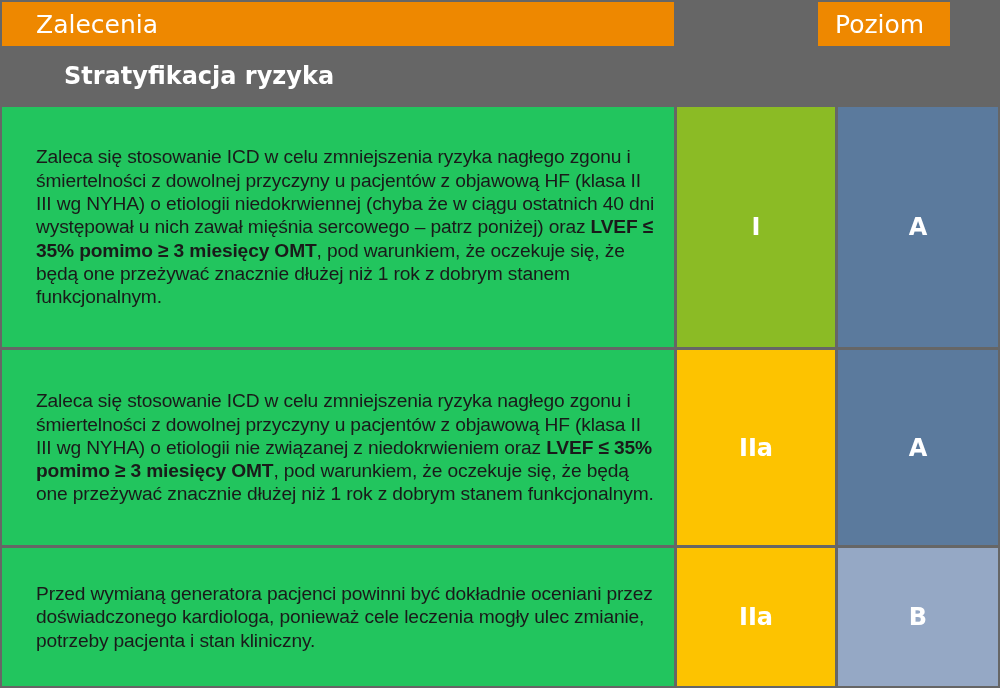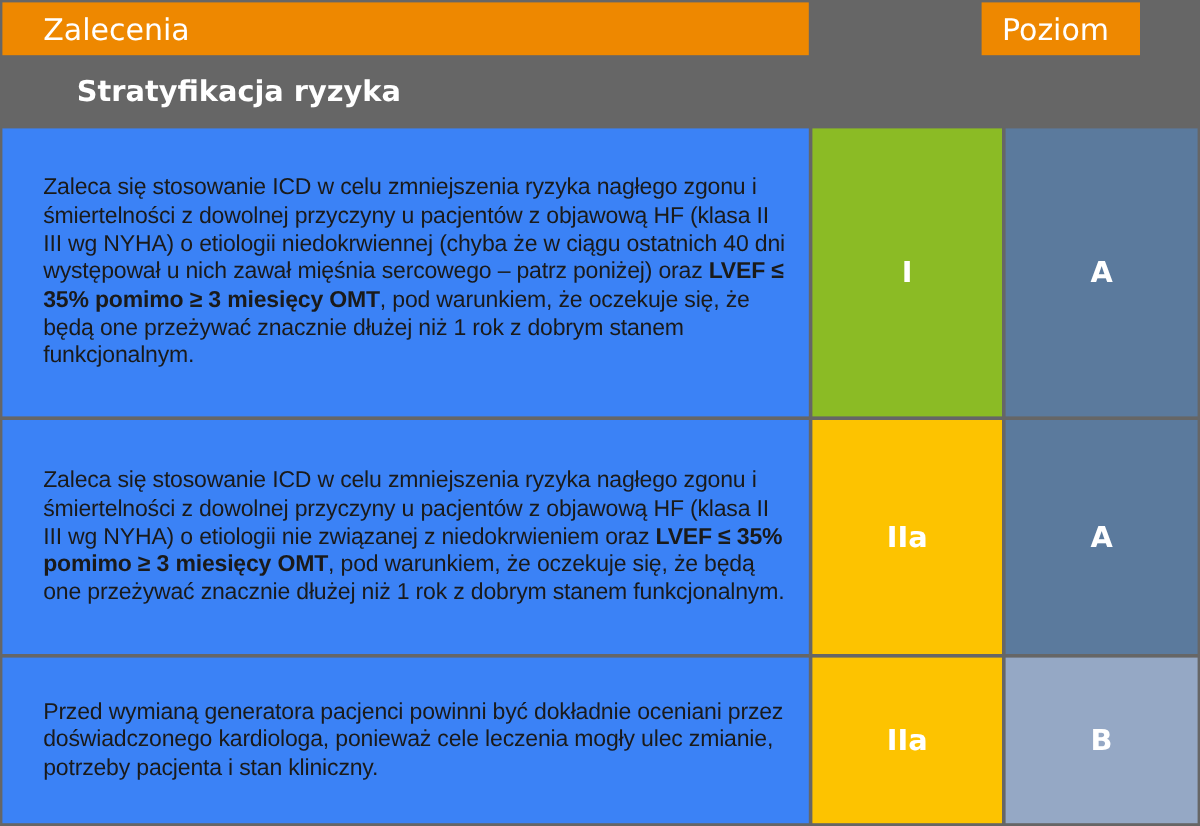--- a/index.html
+++ b/index.html
@@ -11,21 +11,21 @@
   }
   .row { position: absolute; left: 0; width: 1000px; display: flex; }
   .cell { position: absolute; top: 0; height: 100%; }
   .hdr { top: 2px; height: 44px; }
   .hdr .cell { background: #ee8800; color: #ffffff; font-weight: normal; font-size: 25px; display: flex; align-items: center; }
   .hdr .c1 { left: 2px; width: 672px; padding-left: 34px; }
   .hdr .c2 { left: 677px; width: 158px; padding-left: 17px; }
   .hdr .c3 { left: 818px; width: 132px; padding-left: 17px; }
   .sec { top: 47px; height: 58px; }
   .sec .title { position: absolute; left: 36px; top: 0; height: 58px; display: flex; align-items: center; color: #ffffff; font-weight: bold; font-size: 24px; margin-left: 28px; }
-  .body-row .c1 { left: 2px; width: 672px; background: #3b82f6; display: flex; align-items: center; padding-left: 34px; padding-right: 14px; }
+  .body-row .c1 { left: 2px; width: 672px; background: #22c55e; display: flex; align-items: center; padding-left: 34px; padding-right: 14px; }
   .body-row .c2 { left: 677px; width: 158px; display: flex; align-items: center; justify-content: center; color: #ffffff; font-weight: bold; font-size: 24px; }
   .body-row .c3 { left: 838px; width: 160px; display: flex; align-items: center; justify-content: center; color: #ffffff; font-weight: bold; font-size: 24px; }
   .rtext { font-family: "Liberation Sans", sans-serif; font-size: 19.2px; line-height: 23.3px; color: #1a1a1a; letter-spacing: -0.15px; }
   .rtext b { font-weight: bold; }
   .r1 { top: 107px; height: 240px; }
   .r2 { top: 350px; height: 195px; }
   .r3 { top: 548px; height: 138px; padding-left: 27px; }
 </style>
 </head>
 <body>

